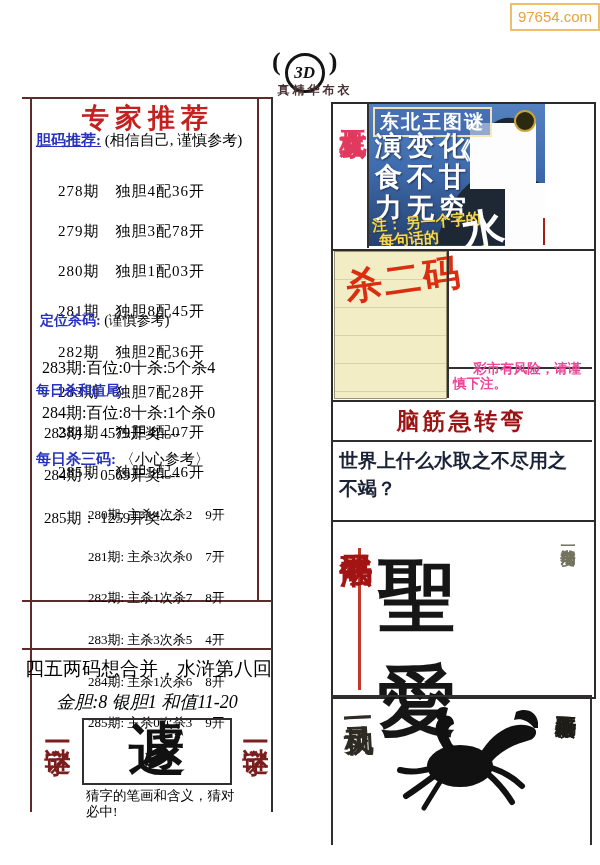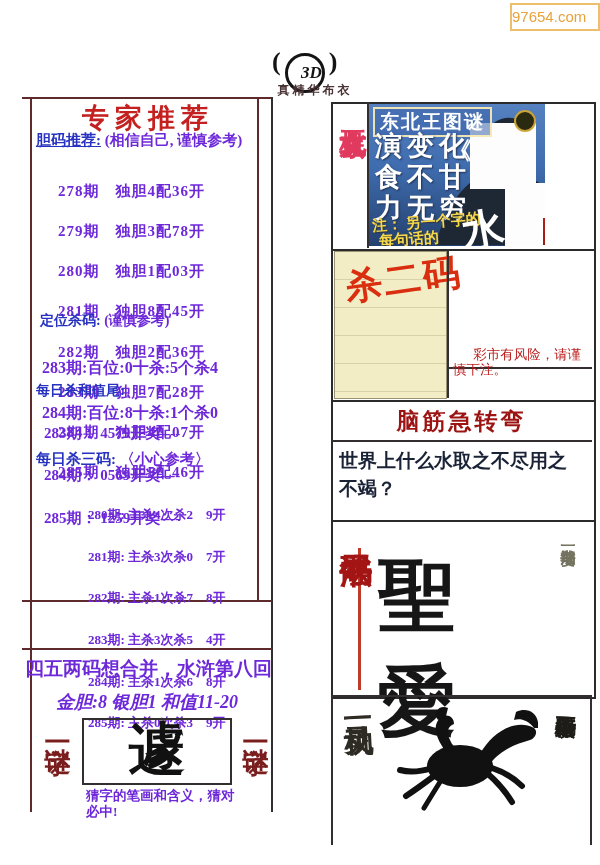--- a/index.html
+++ b/index.html
@@ -4,27 +4,27 @@
 <style>
   html,body{margin:0;padding:0;background:#fff;}
   .page{position:relative;width:600px;height:865px;background:#fff;overflow:hidden;
         font-family:"Liberation Serif","DejaVu Serif",serif;color:#1e2547;}
   .abs{position:absolute;}
   .vtext{writing-mode:vertical-rl;text-orientation:upright;}
   .hline{position:absolute;height:2px;background:#5e2a2c;}
   .vline{position:absolute;width:2px;background:#5e2a2c;}
   .darkline{background:#332f30;}
   .blue{color:#2733c0;font-weight:bold;}
-  .navy{color:#6d28d9;font-weight:bold;}
+  .navy{color:#000000;font-weight:normal;}
   .redtitle{color:#c42020;font-weight:bold;}
   .site-badge{position:absolute;left:510px;top:3px;width:86px;height:24px;line-height:24px;
-      border:2px solid #eebf6a;color:#e8a23c;font-size:15px;
+      text-align:center;border:2px solid #eebf6a;color:#e8a23c;font-size:15px;
       font-family:"Liberation Sans","DejaVu Sans",sans-serif;background:#fff;}
   .logo-circle{display:inline-block;width:34px;height:34px;border-radius:50%;
-      border:3px solid #141414;text-align:right;line-height:34px;font-weight:bold;
+      border:3px solid #141414;text-align:center;line-height:34px;font-weight:bold;
       font-size:17px;color:#141414;font-style:italic;}
   .logo-wrap::before{content:"(";font-size:26px;font-weight:bold;vertical-align:8px;color:#141414;}
   .logo-wrap::after{content:")";font-size:26px;font-weight:bold;vertical-align:8px;color:#141414;}
   .list{position:absolute;white-space:pre;}
   .tumi{position:absolute;left:369px;top:104px;width:176px;height:142px;overflow:hidden;
       background:linear-gradient(180deg,#5581c0 0%,#3f6cae 45%,#24406e 100%);}
   .censor{position:absolute;background:#fdfdfd;}
   .cream{position:absolute;left:334px;top:251px;width:111px;height:146px;
       background:#f3edc6;border:1px solid #9a9277;
       background-image:repeating-linear-gradient(180deg,transparent 0 27px,rgba(150,140,90,.28) 27px 28px);}
@@ -132,21 +132,21 @@
     <div class="abs" style="left:174px;top:114px;width:47px;height:27px;background:linear-gradient(135deg,#b02018,#7e130d);">
       <div class="abs" style="left:8px;top:5px;width:12px;height:16px;background:#e8b53c;border-radius:3px;"></div>
     </div>
   </div>
 
   <div class="secborder" style="left:331px;top:249px;width:261px;height:149px;"></div>
   <div class="cream"></div>
   <div class="abs" style="left:345px;top:255px;font-size:37px;font-weight:bold;color:#d92f10;transform:rotate(-8deg);letter-spacing:2px;">杀二码</div>
   <div class="vline darkline" style="left:447px;top:249px;height:149px;"></div>
   <div class="hline darkline" style="left:447px;top:367px;width:145px;"></div>
-  <div class="abs" style="left:453px;top:348px;width:136px;font-size:13.5px;font-weight:normal;color:#b91c1c;line-height:14.5px;text-indent:1.5em;">彩市有风险，请谨慎下注。</div>
+  <div class="abs" style="left:453px;top:362px;width:136px;font-size:13.5px;font-weight:bold;color:#ec4899;line-height:14.5px;text-indent:1.5em;">彩市有风险，请谨慎下注。</div>
 
   <div class="secborder" style="left:331px;top:400px;width:261px;height:118px;"></div>
   <div class="abs" style="left:331px;top:406px;width:261px;text-align:center;font-size:23px;font-weight:bold;color:#9c1313;letter-spacing:3px;">脑筋急转弯</div>
   <div class="hline darkline" style="left:331px;top:440px;width:261px;"></div>
   <div class="abs" style="left:339px;top:447px;width:246px;font-size:19px;font-weight:bold;color:#1a2236;line-height:28px;">世界上什么水取之不尽用之不竭？</div>
 
   <div class="secborder" style="left:331px;top:520px;width:261px;height:175px;"></div>
   <div class="abs" style="left:358px;top:548px;width:3px;height:142px;background:#c03a2a;"></div>
   <div class="abs vtext" style="left:337px;top:528px;height:162px;font-size:33px;font-weight:bold;color:#a31414;line-height:38px;">书法寻码</div>
   <div class="abs" style="left:378px;top:545px;width:172px;font-size:78px;font-weight:bold;color:#161616;letter-spacing:12px;font-family:'DejaVu Serif','Liberation Serif',serif;">聖愛</div>

